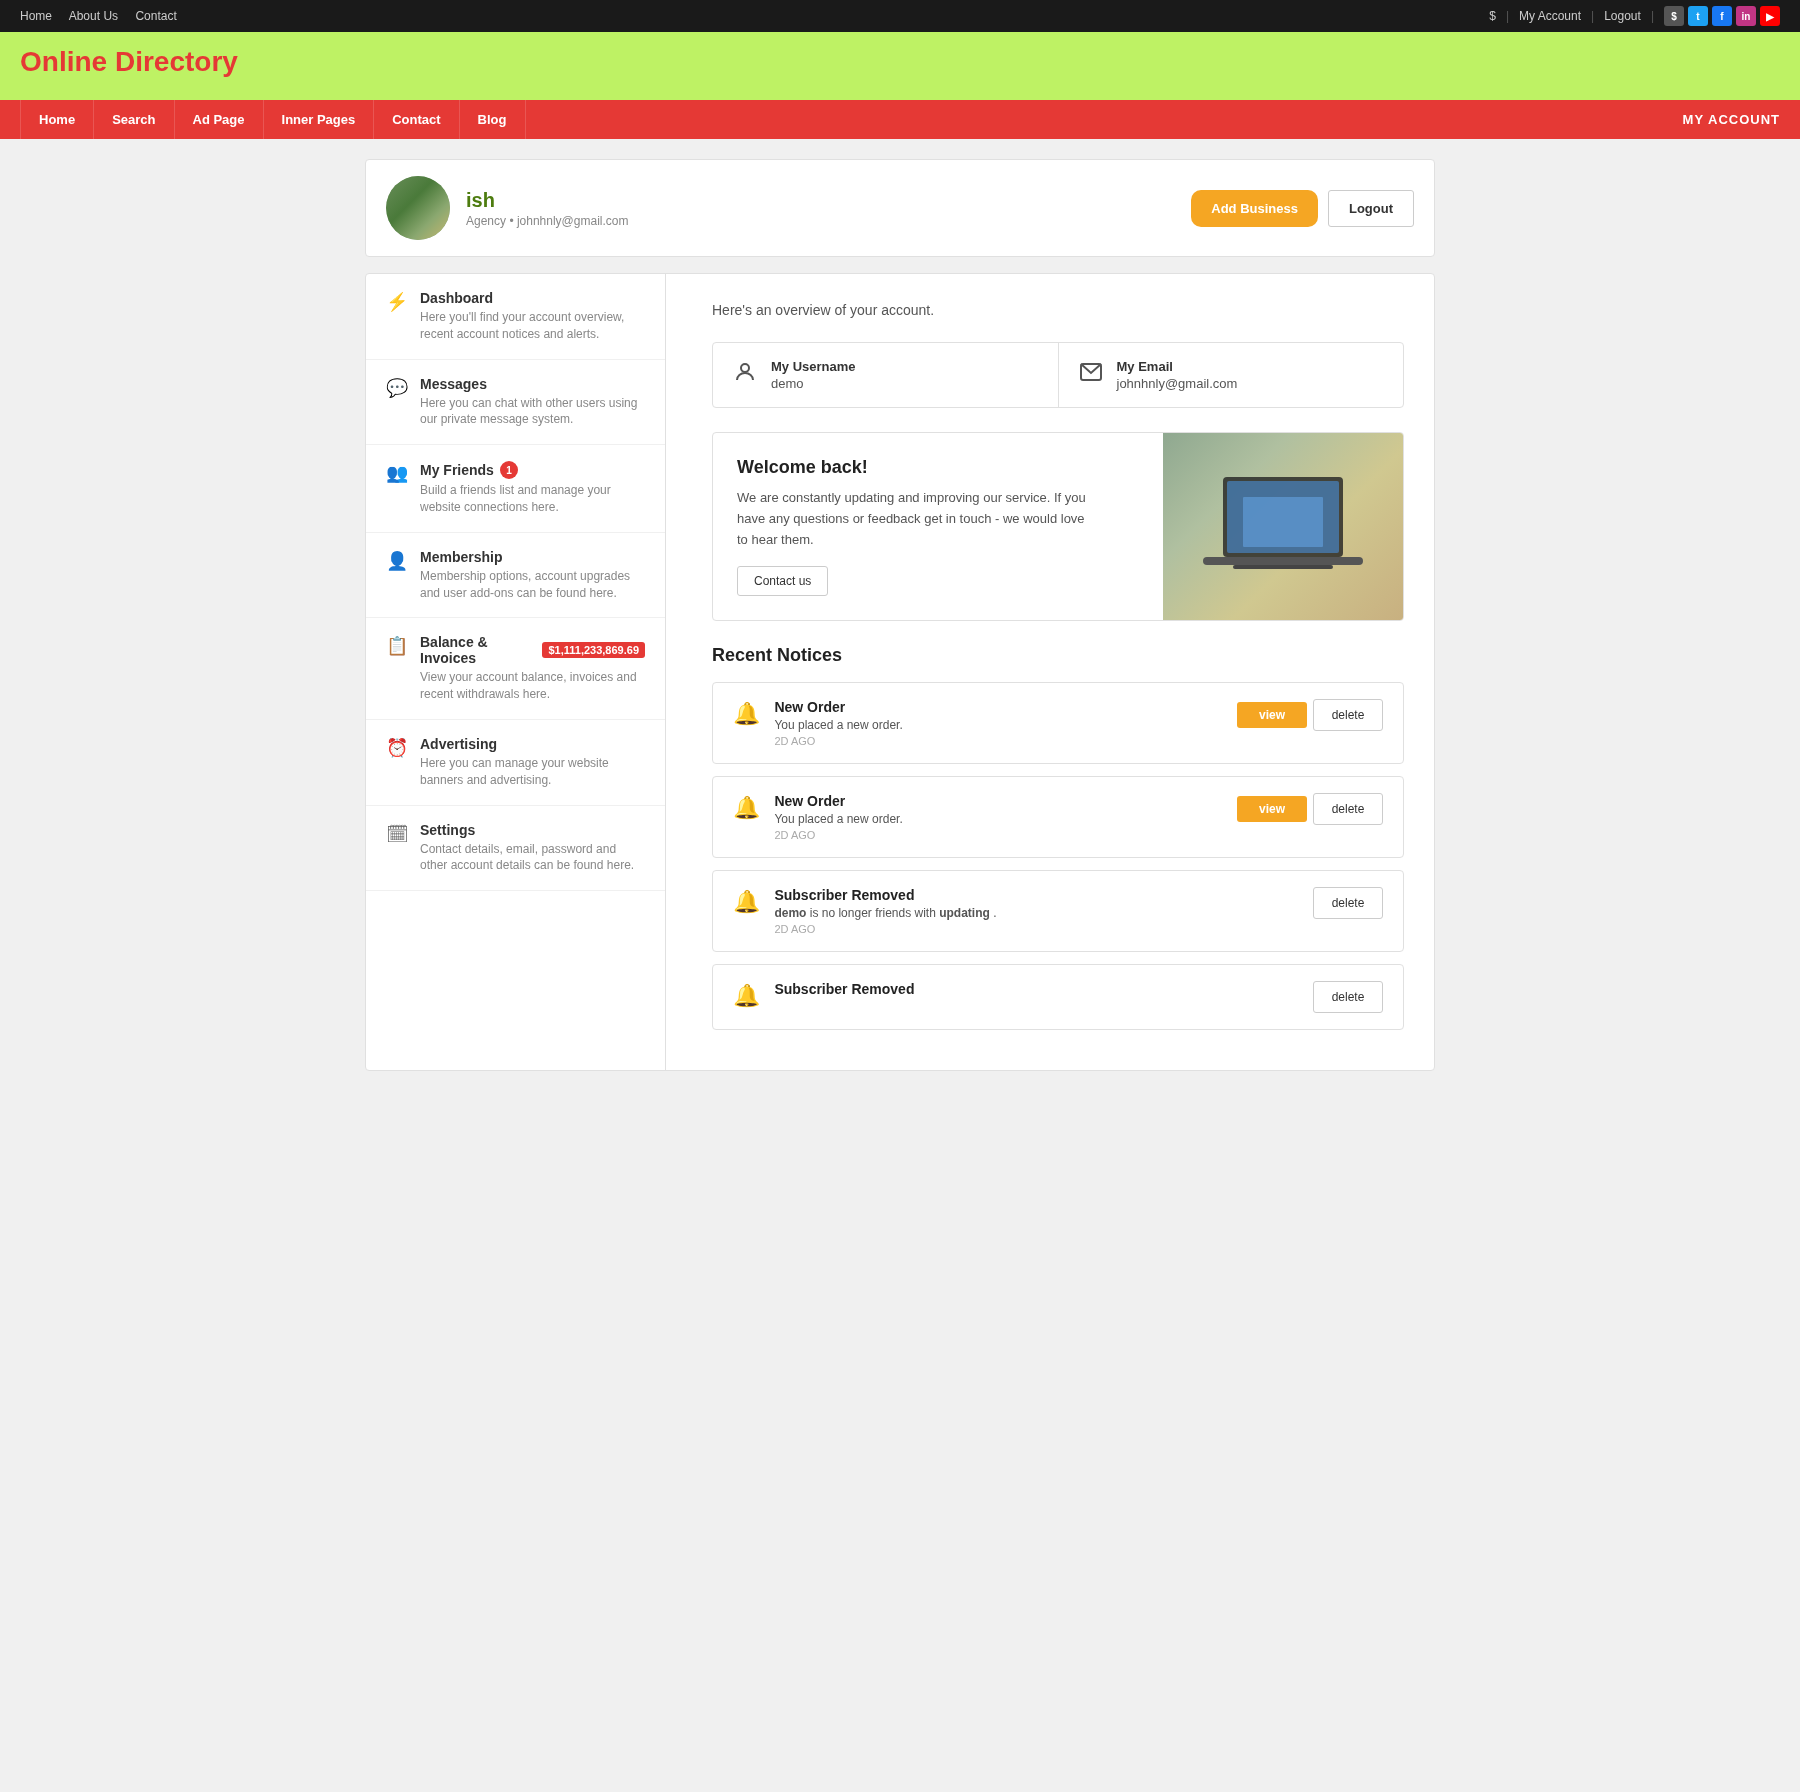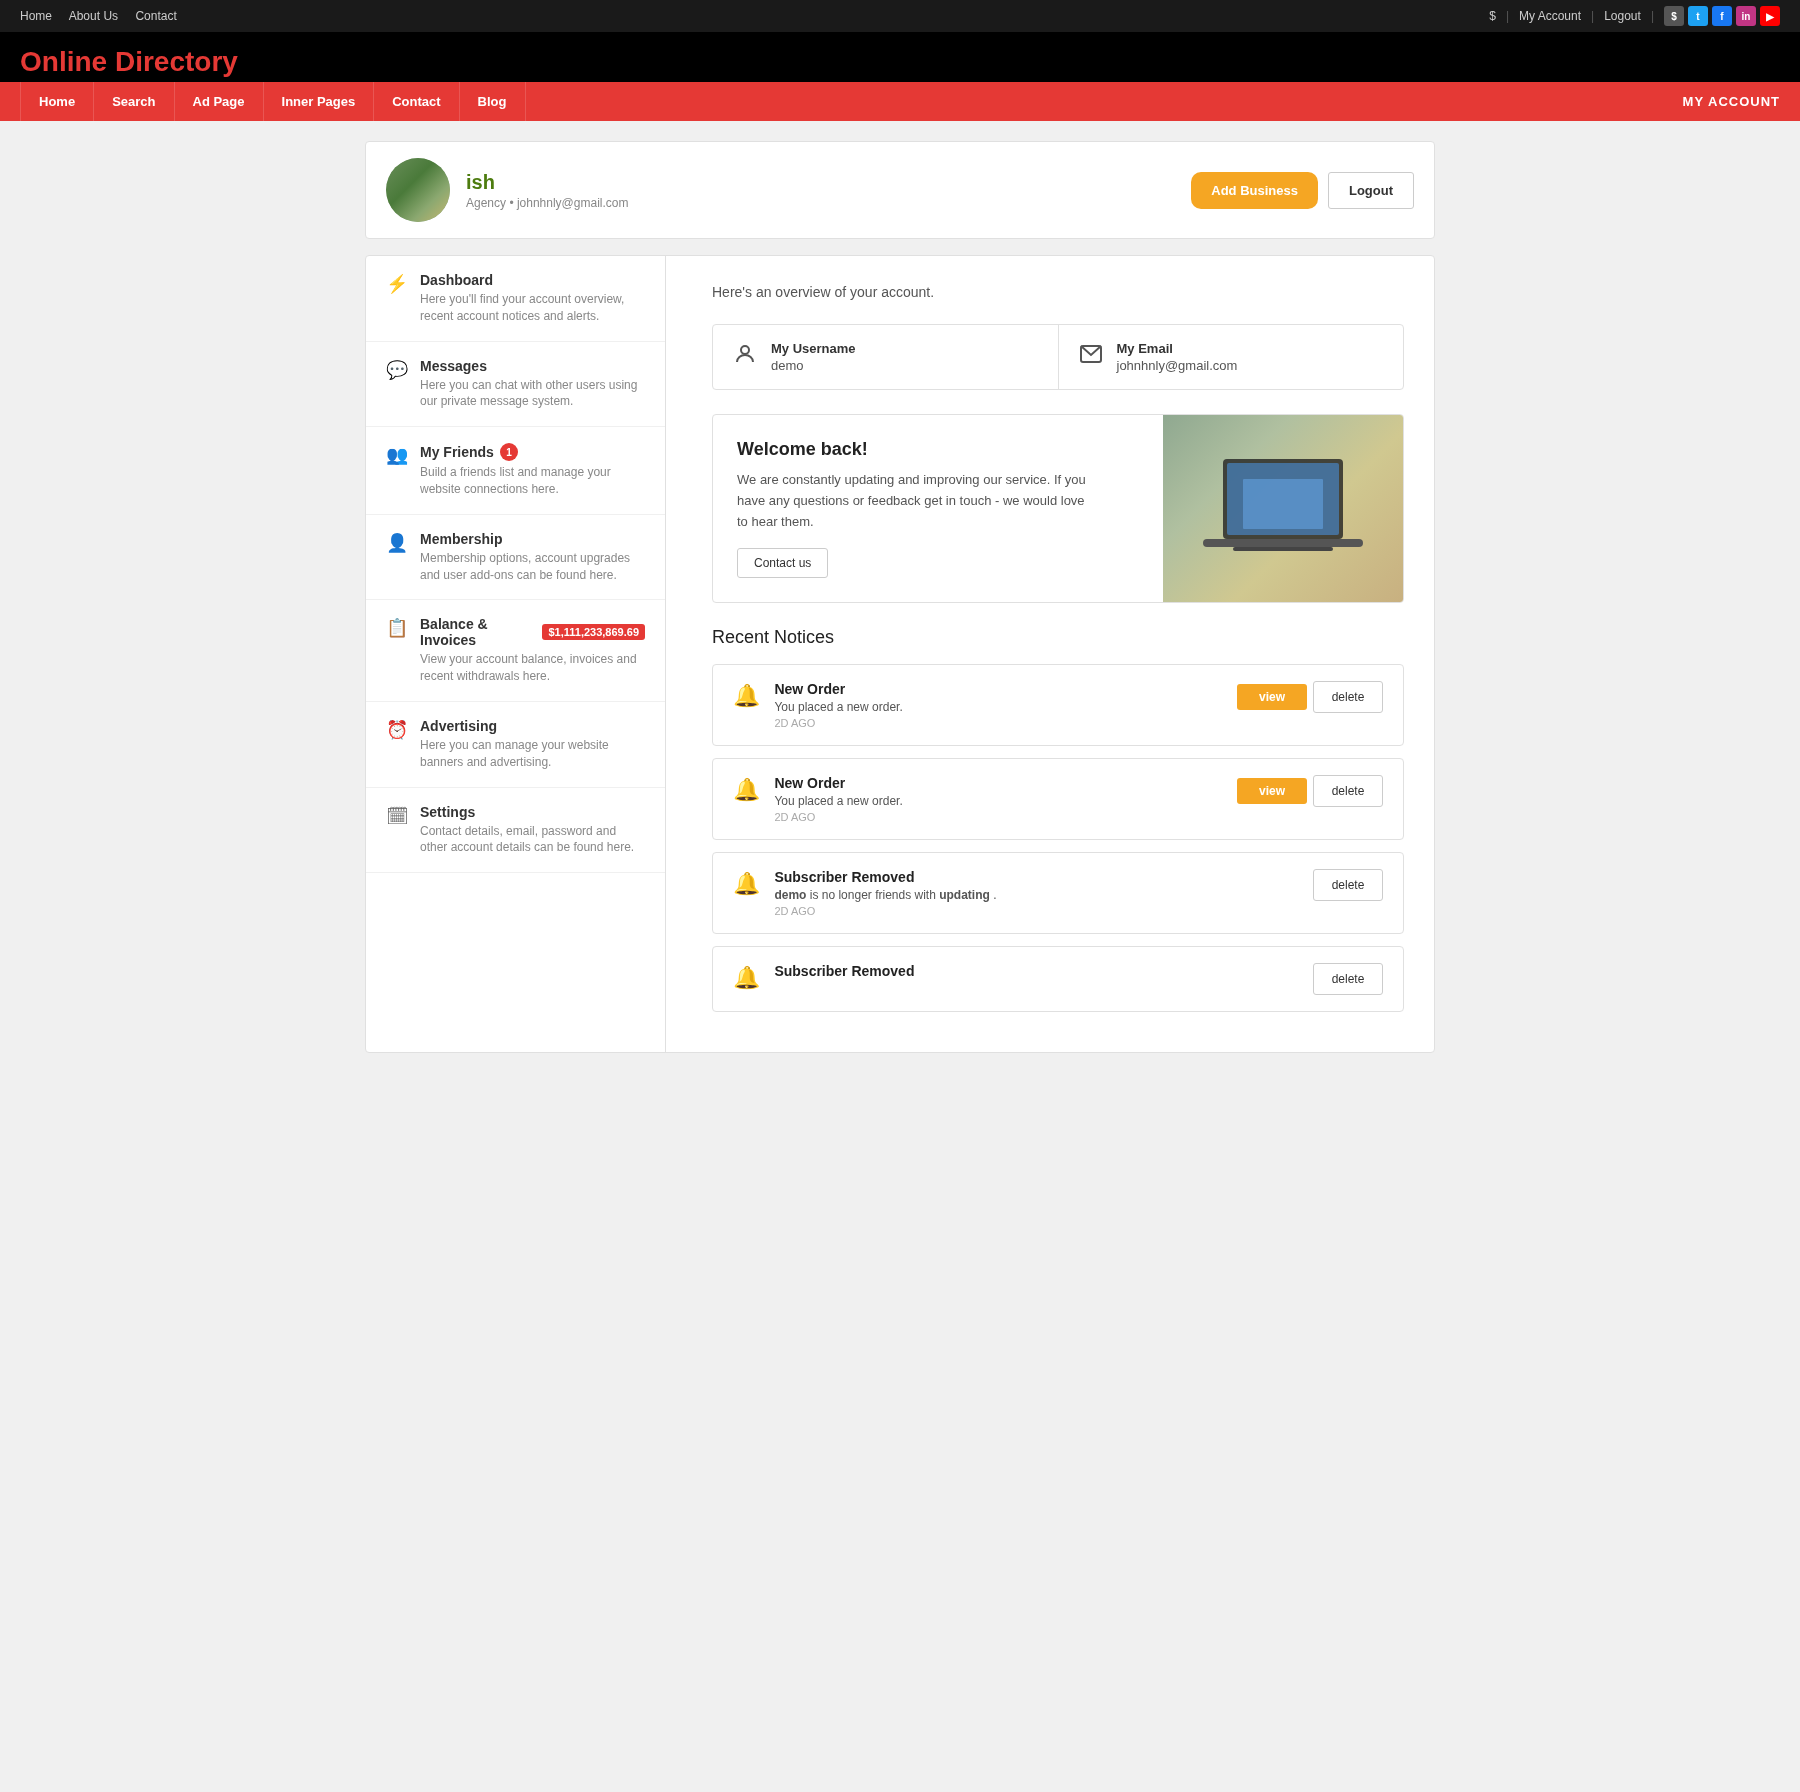--- a/index.html
+++ b/index.html
@@ -21,22 +21,22 @@
     .top-bar-right .separator { color: #555; }
     .social-icons { display: flex; gap: 4px; align-items: center; }
     .social-icon { width: 20px; height: 20px; border-radius: 3px; display: inline-flex; align-items: center; justify-content: center; font-size: 10px; font-weight: bold; color: white; cursor: pointer; }
     .social-twitter { background: #1da1f2; }
     .social-facebook { background: #1877f2; }
     .social-instagram { background: #c13584; }
     .social-youtube { background: #ff0000; }
 
     
     .logo-bar {
-      background: #000000;
-      padding: 14px 20px 4px;
+      background: #bef264;
+      padding: 14px 20px 22px;
     }
     .logo { font-size: 28px; font-weight: 900; color: white; }
     .logo span { color: #e53935; }
 
     
     .nav-bar {
       background: #e53935;
       display: flex;
       align-items: center;
       padding: 0 20px;
@@ -285,21 +285,21 @@
       background: linear-gradient(135deg, #8fa890 0%, #b0c0a0 30%, #d0c890 60%, #c8b080 100%);
       display: flex;
       align-items: center;
       justify-content: center;
       min-height: 160px;
     }
 
     
     .notices-title {
       font-size: 18px;
-      font-weight: 400;
+      font-weight: 700;
       color: #222;
       margin-bottom: 16px;
     }
     .notice-card {
       border: 1px solid #e0e0e0;
       border-radius: 4px;
       padding: 16px 20px;
       display: flex;
       align-items: flex-start;
       gap: 14px;

